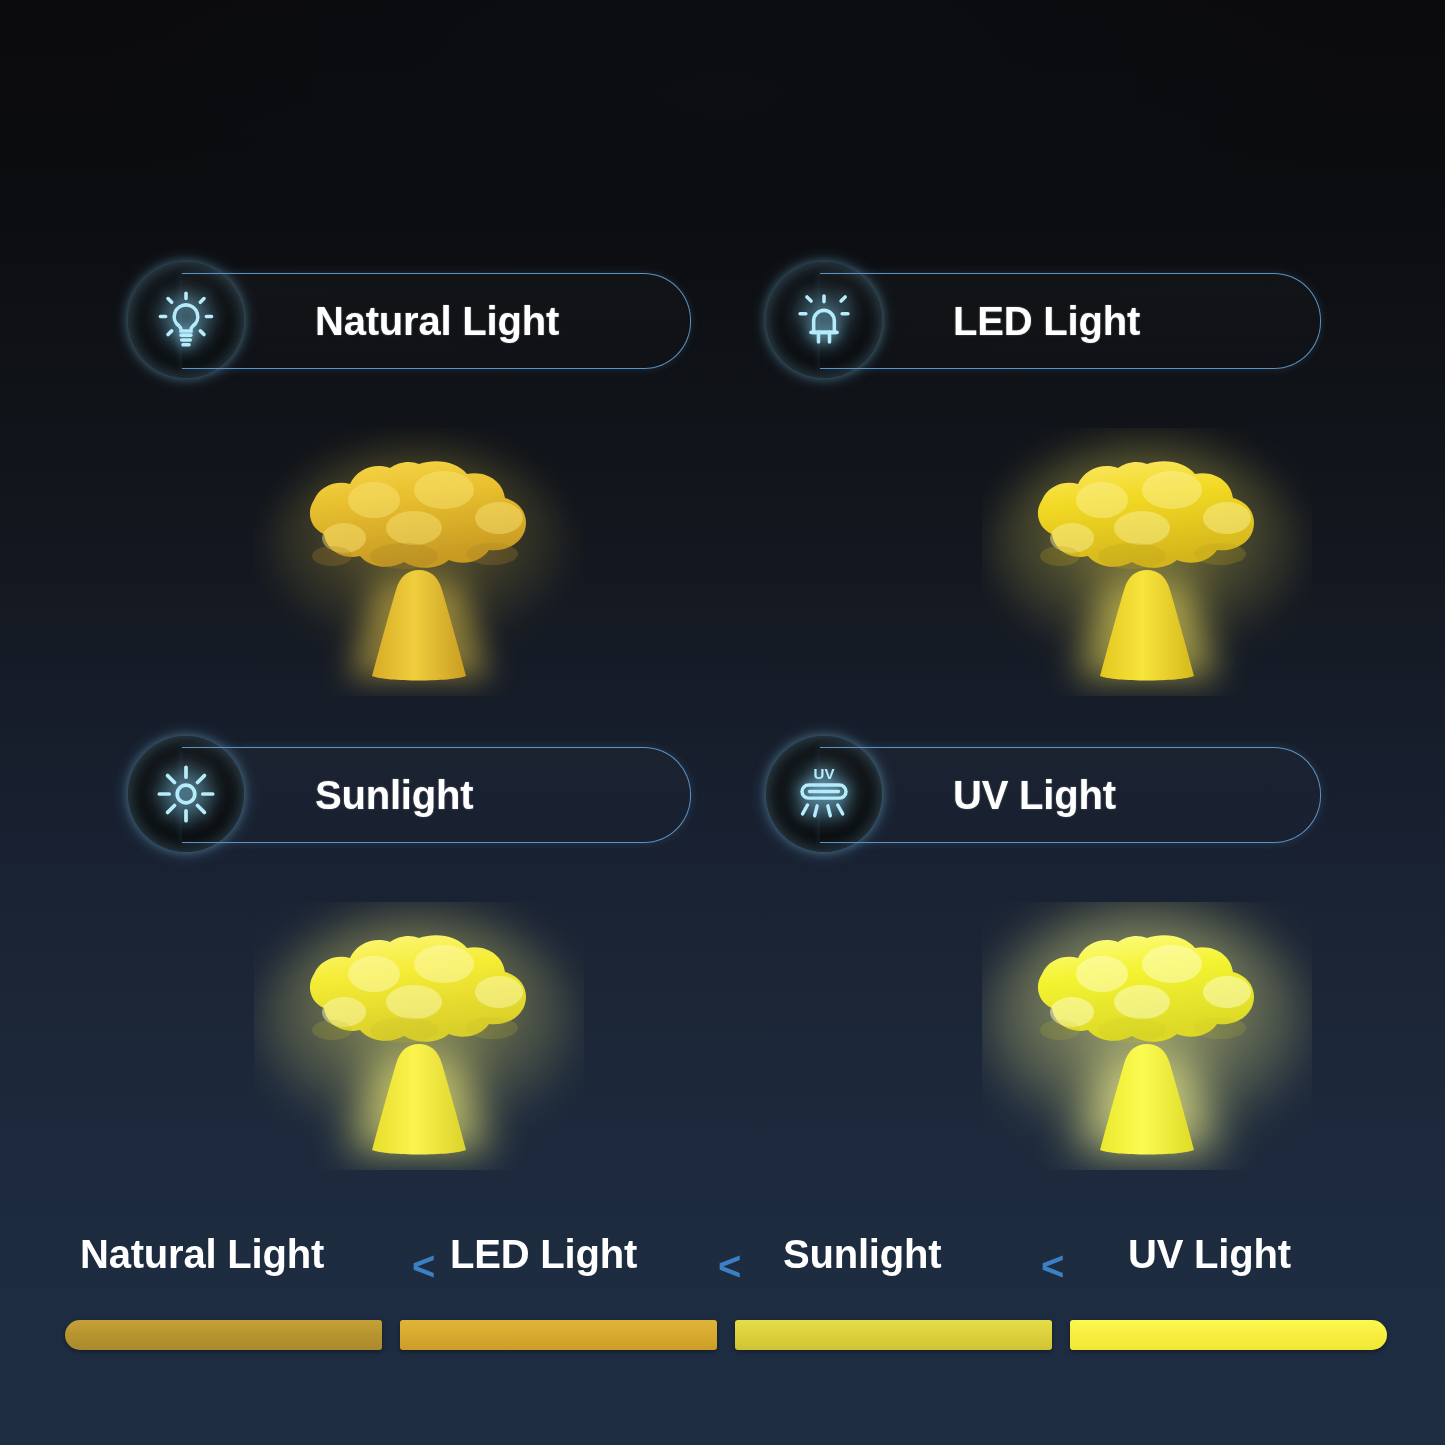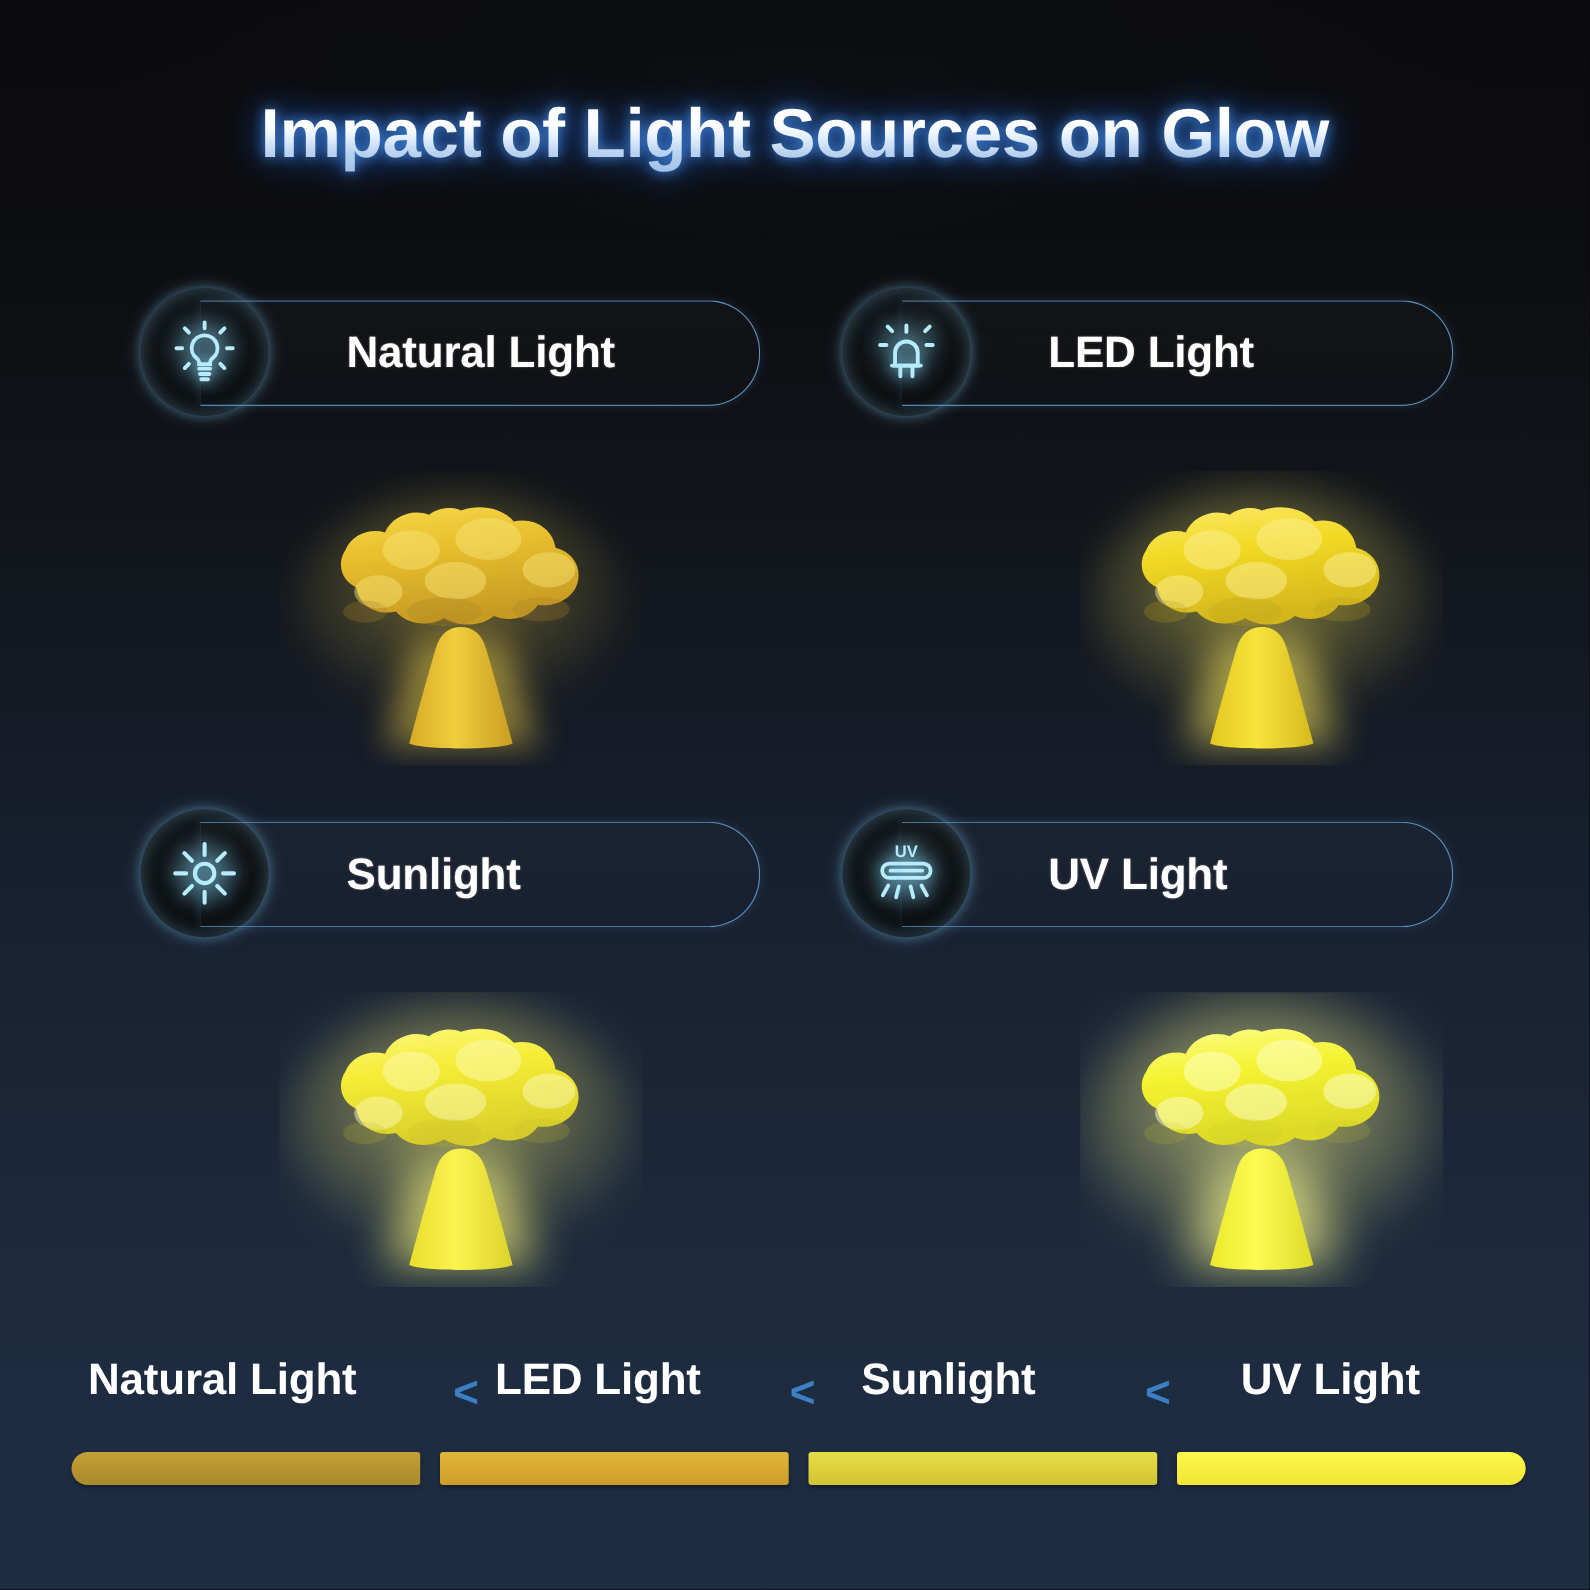--- a/index.html
+++ b/index.html
@@ -118,25 +118,20 @@
     line-height:52px;
   }
   .bars{position:absolute;left:0;top:88px;width:1445px;height:36px;}
   .bar{position:absolute;height:30px;top:0;box-shadow:0 2px 4px rgba(0,0,0,.35);}
 </style>
 </head>
 <body>
 
 <div id="stage">
 
-  <div class="title-wrap">
-    <div class="title-glow">Impact of Light Sources on Glow</div>
-    <div class="title-glow2">Impact of Light Sources on Glow</div>
-    <div class="title-main">Impact of Light Sources on Glow</div>
-  </div>
 
   <div class="quad q1">
     <div class="labelrow">
       <div class="icon-halo"></div>
       <div class="icon-circle">
         <svg width="66" height="66" viewBox="0 0 48 48" fill="none" stroke="#b6ecfb" stroke-width="2.6" stroke-linecap="round">
           <path d="M24 13a8.5 8.5 0 0 0-5 15.4c.9.7 1.4 1.6 1.4 2.6v1h7.2v-1c0-1 .5-1.9 1.4-2.6A8.5 8.5 0 0 0 24 13z"></path>
           <path d="M20.4 35h7.2M20.9 38.6h6.2M21.8 42h4.4"></path>
           <path d="M24 4.5v3.8M9.2 21.5H5.4M42.6 21.5h-3.8M13.6 11.1l-2.7-2.7M37.1 34.6l-2.7-2.7M34.4 11.1l2.7-2.7M10.9 34.6l2.7-2.7"></path>
         </svg>

